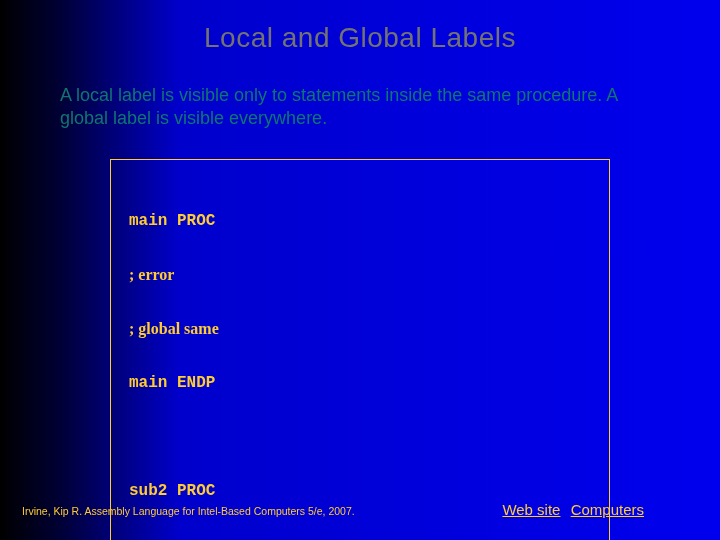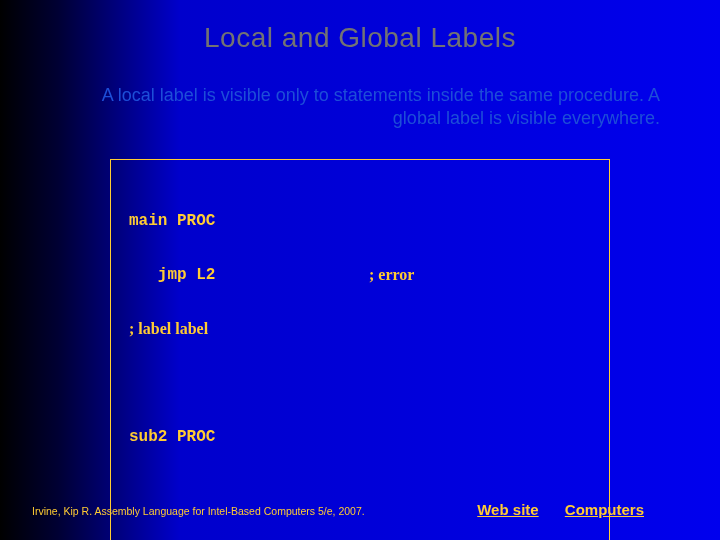--- a/index.html
+++ b/index.html
@@ -14,25 +14,24 @@
   }
   .title {
     text-align: center;
     font-size: 28px;
     color: #737373;
     padding-top: 22px;
     font-weight: normal;
     letter-spacing: 0.5px;
   }
   .body-text {
-    color: #1d4ed8;
+    color: #0f766e;
     font-size: 18px;
     margin: 30px 60px 0 60px;
     line-height: 1.3;
-    text-align: right;
   }
   .code-box {
     border: 1px solid #ffcc33;
     margin: 28px 110px 0 110px;
     padding: 16px 18px 18px 18px;
     font-family: "Courier New", monospace;
     font-size: 16px;
     color: #ffcc33;
     font-weight: bold;
   }
@@ -49,54 +48,54 @@
     width: 240px;
     white-space: pre;
   }
   .code-right {
     white-space: pre;
     font-family: Liberation Serif, serif;
   }
   .footer {
     position: absolute;
     bottom: 22px;
-    left: 32px;
+    left: 22px;
     right: 36px;
     display: flex;
     align-items: baseline;
     text-align: center;
   }
   .citation {
     color: #ffcc33;
     font-size: 10.5px;
   }
   .links {
     margin-left: auto;
     margin-right: 40px;
     font-size: 15px;
   }
   .links a {
     color: #ffcc33;
     text-decoration: underline;
-    margin-left: 22px;
-    font-weight: bold;
+    margin-left: 6px;
   }
 </style>
 </head>
 <body>
 
 <h1 class="title">Local and Global Labels</h1>
 
 <p class="body-text">A local label is visible only to statements inside the same procedure. A global label is visible everywhere.</p>
 
 <div class="code-box">
   <div class="code-block">
     <div class="code-row"><span class="code-left">main PROC</span></div>
-    <div class="code-row"><span class="code-left">   jmp L2</span><span class="code-right">; error</span></div>
-    <div class="code-row"><span class="code-right">; label label</span></div>
+    <div class="code-row"><span class="code-right">; error</span></div>
+    <div class="code-row"><span class="code-right">; global same</span></div>
+    <div class="code-row"><span class="code-left">main ENDP</span></div>
   </div>
   <div class="code-gap"></div>
   <div class="code-block">
     <div class="code-row"><span class="code-left">sub2 PROC</span></div>
     
     
     
     
   </div>
 </div>

